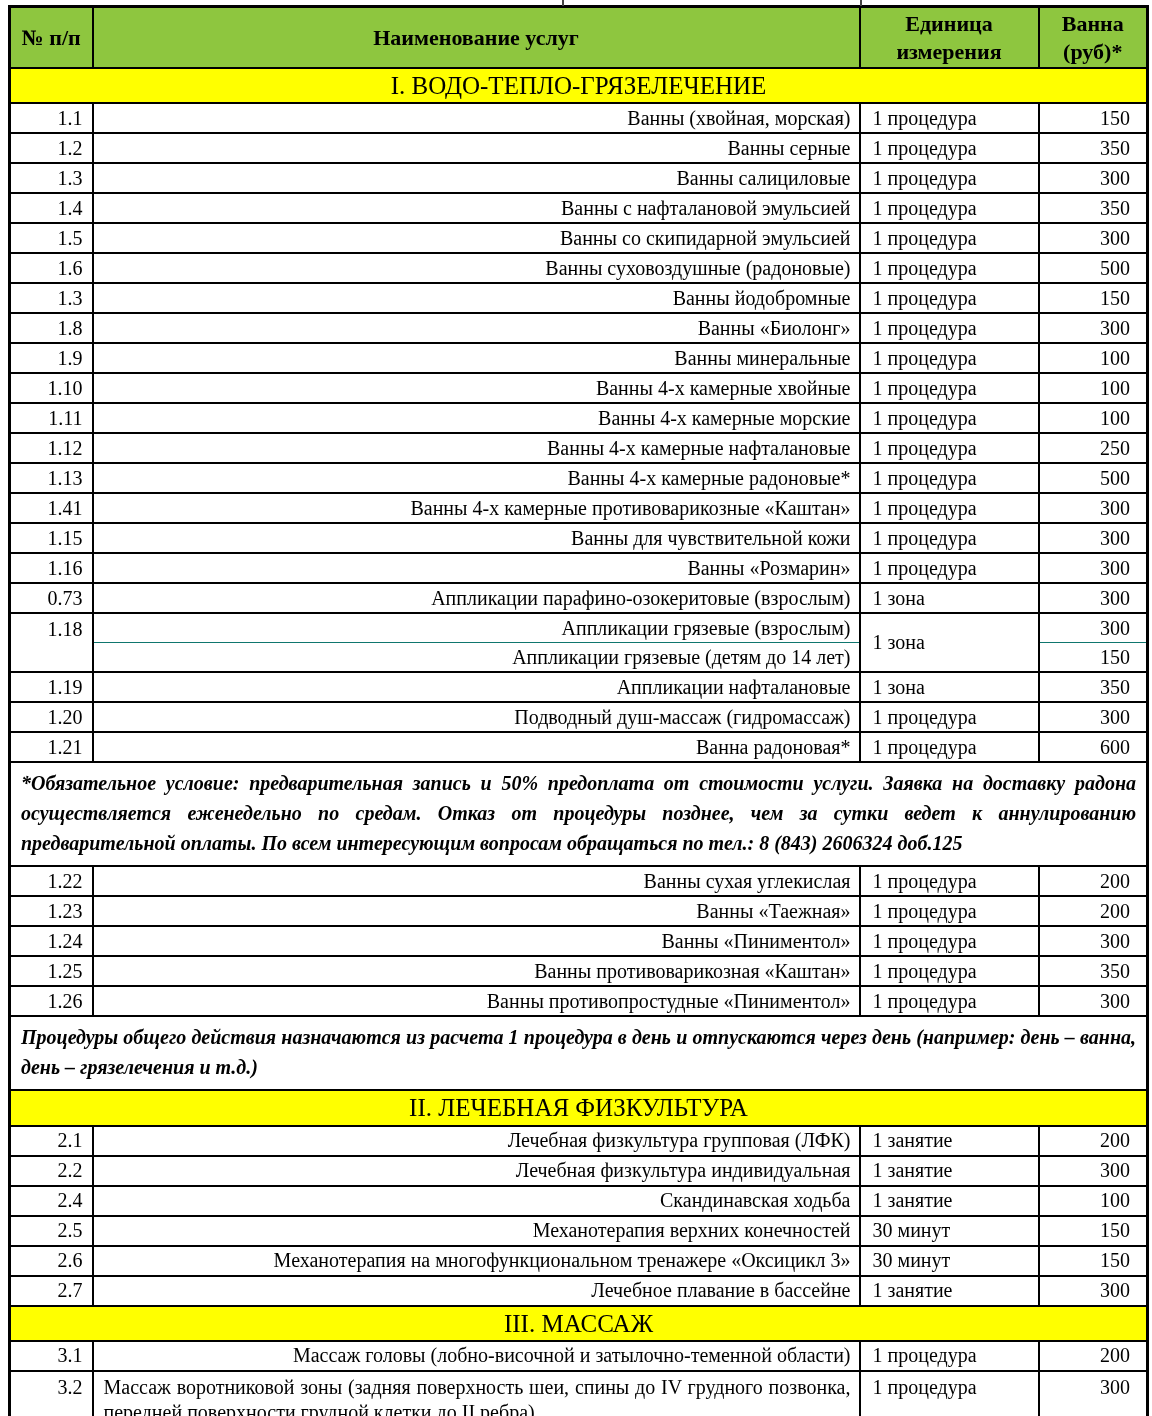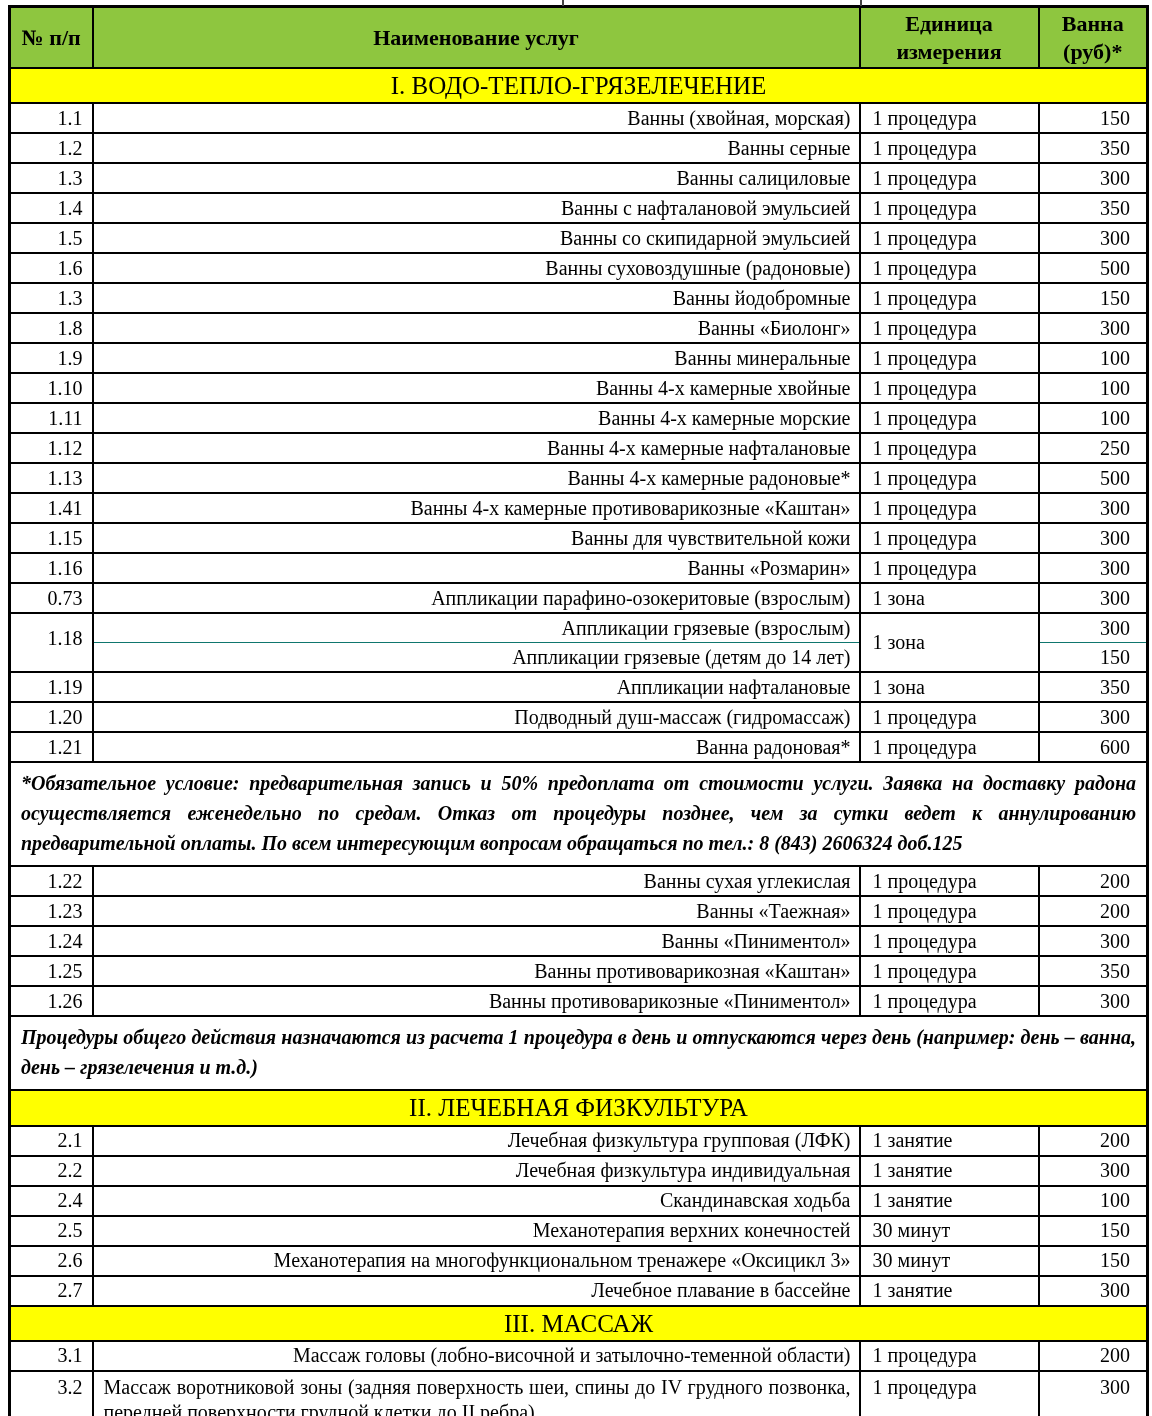--- a/index.html
+++ b/index.html
@@ -56,21 +56,21 @@
     font-weight:bold;
     font-style:italic;
     text-align:justify;
     font-size:20px;
     line-height:1.5;
     padding:5px 10px 7px 10px;
     height:auto;
   }
   
   tr.row2-first td.sub{border-bottom:1px solid #0f766e;}
-  tr.row2-first td.num{vertical-align:top;padding-top:12px;}
+  tr.row2-first td.num{vertical-align:top;padding-top:3px;}
   tr.row2-second td{border-top:1px solid #000;}
   
   tr.tall-row td{vertical-align:top;padding-top:3px;height:56px;}
   tr.tall-row td.name{text-align:justify;}
 </style>
 </head>
 <body>
 
 <div class="page">
   <span class="crop-artifact a1"></span>
@@ -273,21 +273,21 @@
 
   <tr class="service-row">
     <td class="num">1.25</td>
     <td class="name">Ванны противоварикозная «Каштан»</td>
     <td class="unit">1 процедура</td>
     <td class="price">350</td>
   </tr>
 
   <tr class="service-row">
     <td class="num">1.26</td>
-    <td class="name">Ванны противоварикозные «Пиниментол»</td>
+    <td class="name">Ванны противопростудные «Пиниментол»</td>
     <td class="unit">1 процедура</td>
     <td class="price">300</td>
   </tr>
 
   <tr class="note-row">
     <td colspan="4">Процедуры общего действия назначаются из расчета 1 процедура в день и отпускаются через день (например: день – ванна, день – грязелечения и т.д.)</td>
   </tr>
 
   <tr class="section-row">
     <td colspan="4">II. ЛЕЧЕБНАЯ ФИЗКУЛЬТУРА</td>

